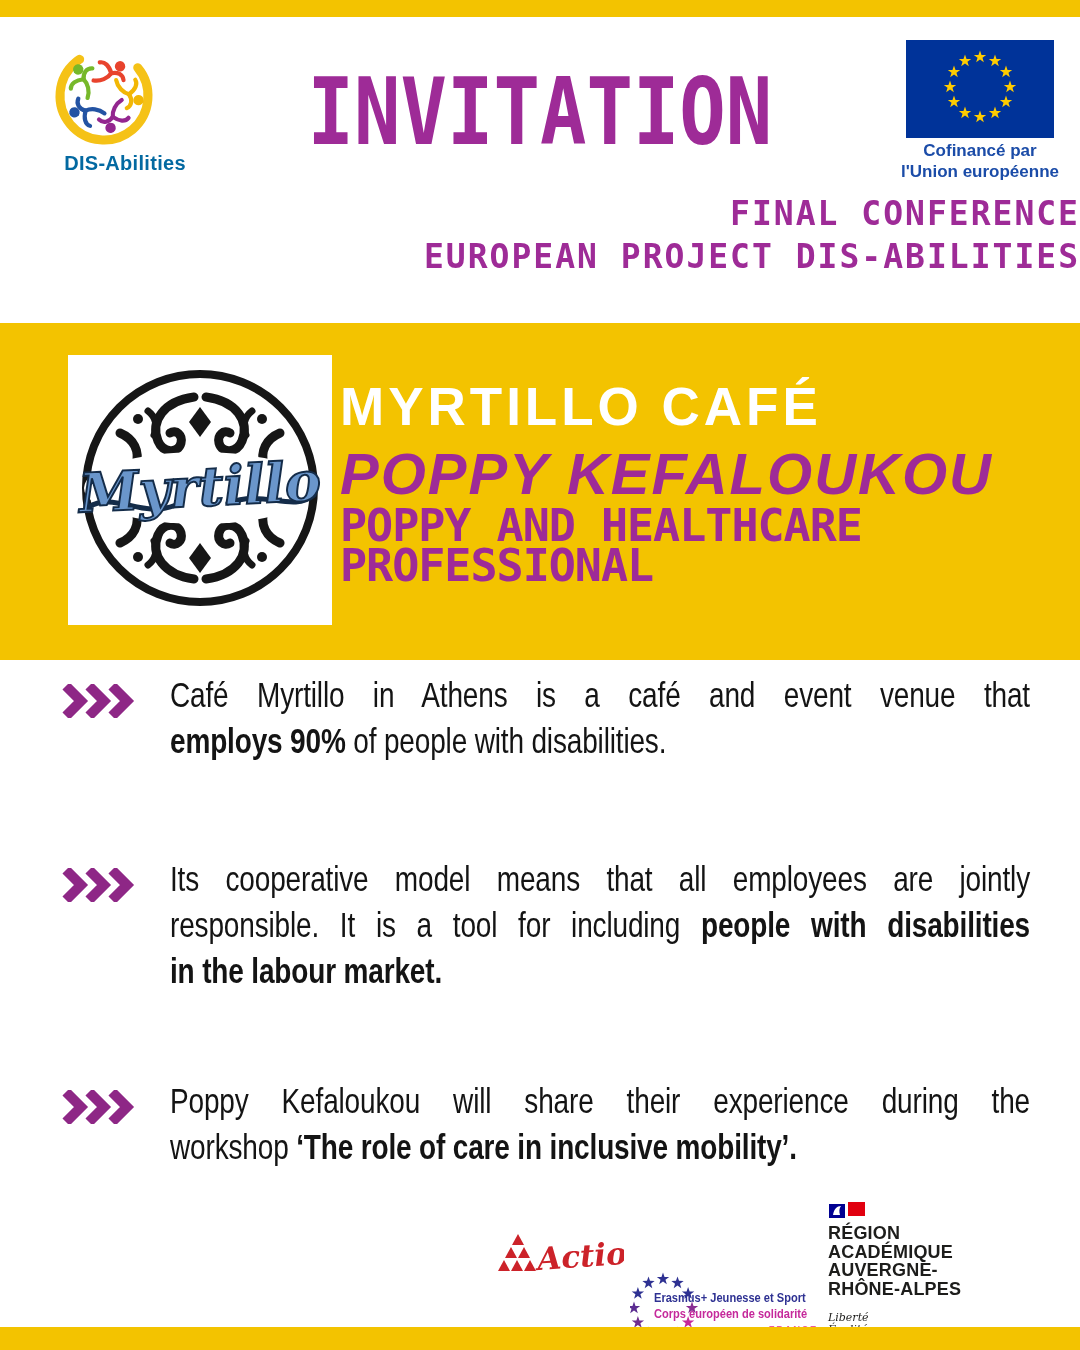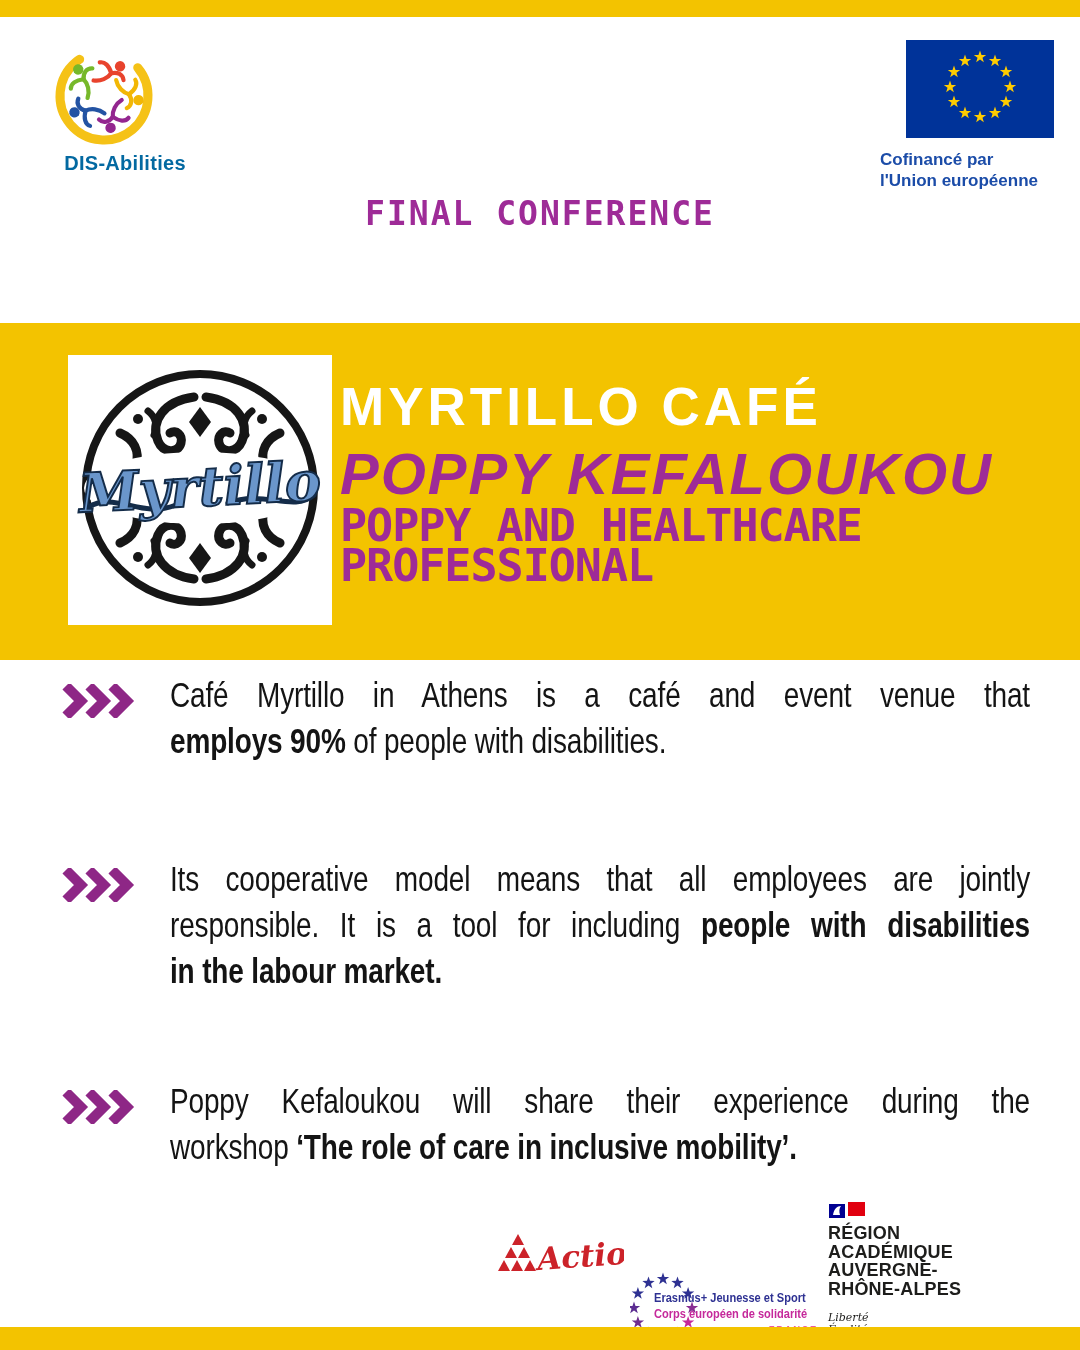--- a/index.html
+++ b/index.html
@@ -21,25 +21,25 @@
   }
   .page-title { position:absolute; left:0; top:66px; width:1080px; text-align:center; }
   .page-title span {
     display:inline-block; transform:scaleX(.83);
     font-family:"DejaVu Sans Mono", monospace; font-weight:bold;
     font-size:93px; line-height:1; color:#9E2B97;
   }
   .eu-block { position:absolute; left:880px; top:40px; width:200px; }
   .eu-flag { display:block; margin:0 auto; }
   .eu-caption {
-    margin-top:11px; color:#1B4CA8; font-weight:bold;
+    margin-top:2px; text-align:center; color:#1B4CA8; font-weight:bold;
     font-size:17px; line-height:21px;
   }
   .subtitle {
-    position:absolute; left:0; top:192px; width:1080px; text-align:center;
+    position:absolute; left:0; top:192px; width:1080px; text-align:right;
     font-family:"DejaVu Sans Mono", monospace; font-weight:bold;
     font-size:33px; line-height:43px; letter-spacing:2px; color:#9E2B97;
   }
 
   
   .banner { position:absolute; left:0; top:323px; width:1080px; height:337px; background:#F3C300; }
   .myrtillo-box { position:absolute; left:68px; top:32px; width:264px; height:270px; background:#fff; }
   .banner-text { position:absolute; right:34px; top:49px; left:340px; text-align:left; }
   .bt1 { font-weight:800; font-size:53px; line-height:70px; letter-spacing:4px; color:#ffffff; }
   .bt2 { font-weight:800; font-size:58px; line-height:64px; letter-spacing:2px; color:#9E2B97;font-style:italic; }
@@ -95,20 +95,23 @@
     </defs>
     <circle cx="54" cy="50" r="44" fill="none" stroke="#F5C217" stroke-width="9" stroke-linecap="round" stroke-dasharray="212 65" transform="rotate(-40 54 50)"></circle>
     <use href="#disfig" transform="translate(60,30) rotate(25)" style="color:#E8432D"></use>
     <use href="#disfig" transform="translate(76,48) rotate(95)" style="color:#F2B705"></use>
     <use href="#disfig" transform="translate(62,68) rotate(165)" style="color:#93268F"></use>
     <use href="#disfig" transform="translate(38,63) rotate(235)" style="color:#2353A3"></use>
     <use href="#disfig" transform="translate(36,35) rotate(-55)" style="color:#76B82A"></use>
   </svg>
   <div class="dis-label">DIS-Abilities</div>
 
+  <h1 class="page-title">
+    <span>INVITATION</span>
+  </h1>
 
   <div class="eu-block">
     <svg class="eu-flag" viewBox="0 0 148 98" width="148" height="98">
       <rect x="0" y="0" width="148" height="98" fill="#003399"></rect>
       <g fill="#FFCC00">
         <use href="#star4" x="74" y="17"></use>
           <use href="#star4" x="89" y="21"></use>
         <use href="#star4" x="100" y="32"></use>
           <use href="#star4" x="104" y="47"></use>
         <use href="#star4" x="100" y="62"></use>
@@ -122,20 +125,21 @@
       </g>
     </svg>
     <div class="eu-caption">
       <div>Cofinancé par</div>
       <div>l'Union européenne</div>
     </div>
   </div>
 
   <div class="subtitle">
     <div>FINAL CONFERENCE</div>
+    <div>EUROPEAN PROJECT DIS-ABILITIES</div>
   </div>
 
   <section class="banner">
     <div class="myrtillo-box">
       <svg viewBox="0 0 264 270" width="264" height="270">
         <circle cx="132" cy="133" r="114" fill="#ffffff" stroke="#161616" stroke-width="8"></circle>
         <g id="mo" stroke="#161616" fill="none" stroke-width="9" stroke-linecap="round">
           <path d="M126,42 C96,46 82,66 90,86 C95,98 110,99 113,88 C115,80 108,74 102,78"></path>
           <path d="M52,78 C66,84 72,96 68,110"></path>
           <path d="M80,56 C88,62 90,72 86,80" stroke-width="7"></path>

